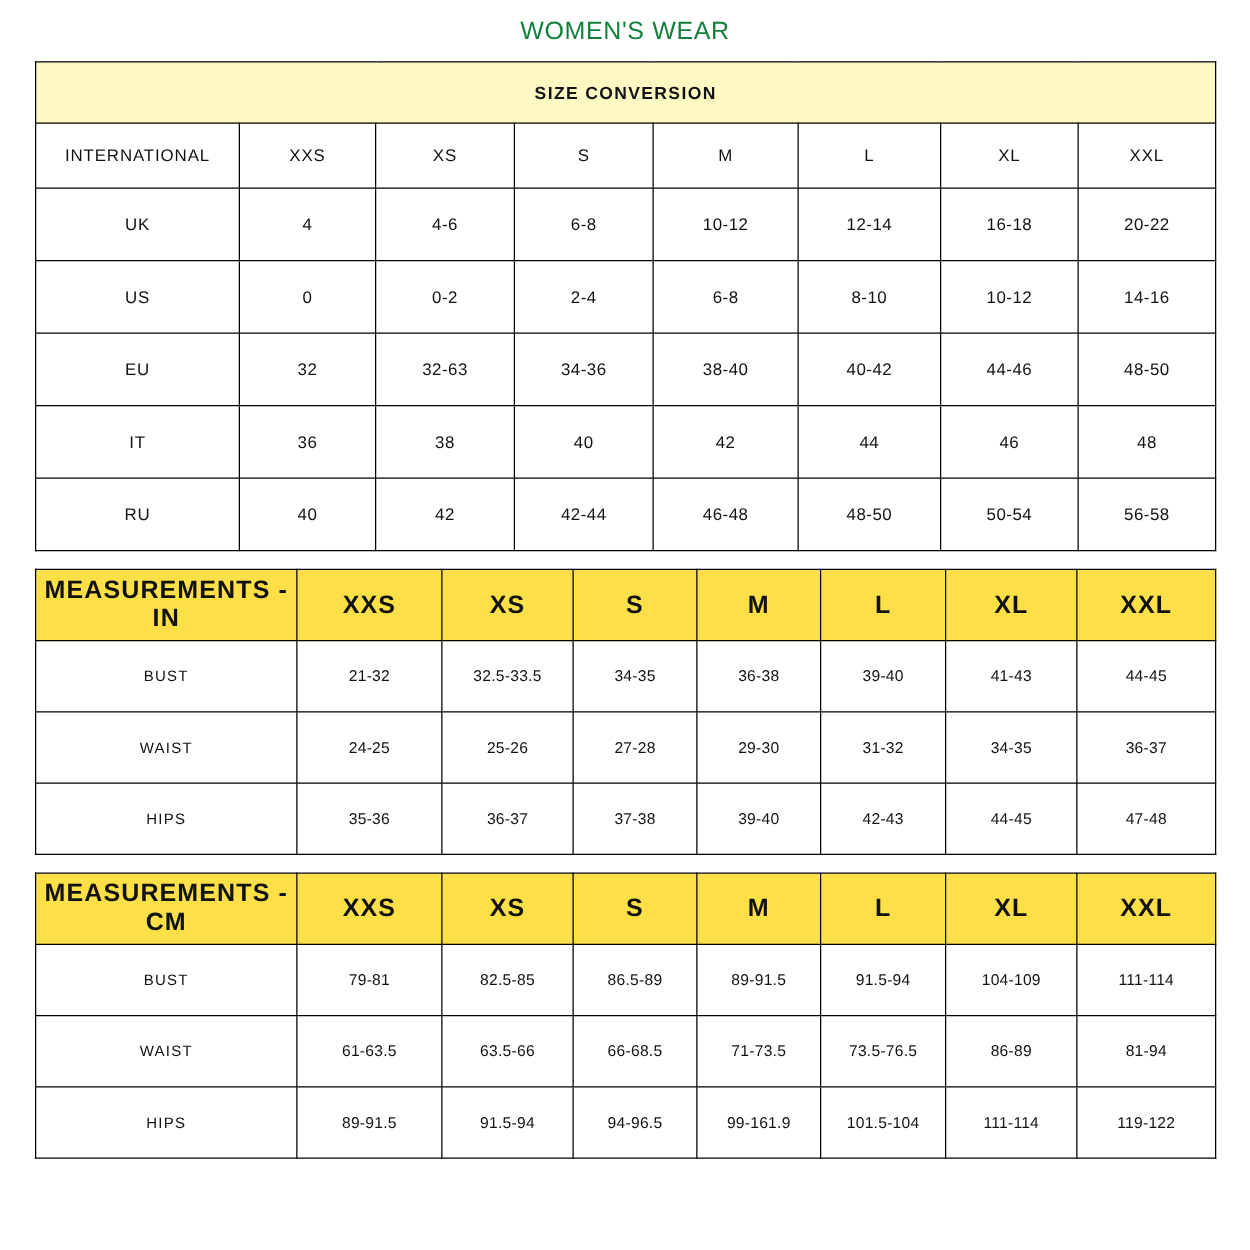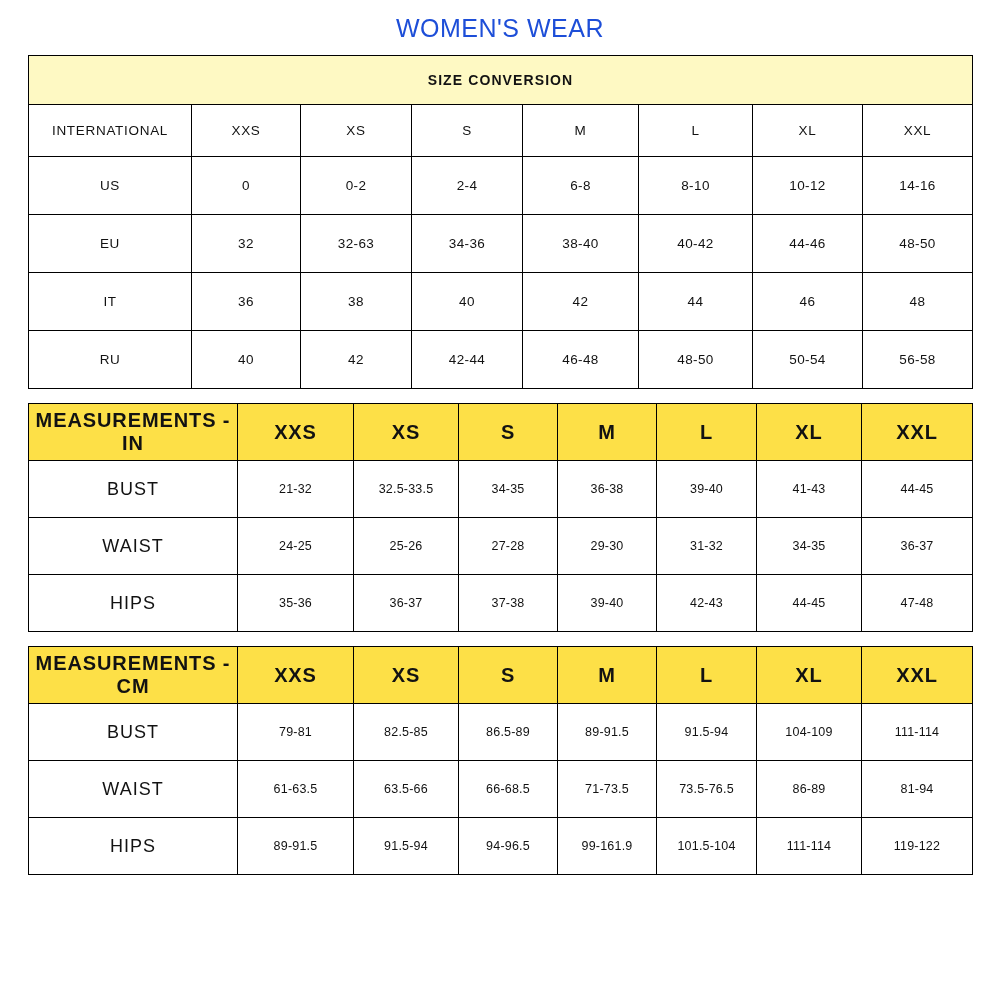--- a/index.html
+++ b/index.html
@@ -16,26 +16,26 @@
   }
   .page {
     width: 1000px;
     height: 1000px;
     box-sizing: border-box;
     padding: 0 28px;
     position: relative;
   }
   .page-title {
     text-align: center;
-    font-size: 25px;
+    font-size: 20px;
     font-weight: 400;
     letter-spacing: 0.5px;
     padding: 14px 0 12px 0;
     margin: 0;
-    color: #1d4ed8;
+    color: #15803d;
   }
 
   table {
     border-collapse: collapse;
     width: 944px;
     table-layout: fixed;
   }
   table.conv {
     margin-bottom: 14px;
   }
@@ -73,21 +73,21 @@
     background: #fde047;
     font-weight: bold;
     height: 56px;
     font-size: 20px;
     letter-spacing: 0.9px;
   }
   .meas tbody td {
     height: 56px;
   }
   .meas .rowlabel {
-    font-size: 18px;
+    font-size: 12px;
     letter-spacing: 1px;
   }
   .meas tbody .val {
     font-size: 12.5px;
     letter-spacing: 0.2px;
     text-align: center;
   }
   .meas .hdr-label {
     text-align: center;
   }
@@ -119,20 +119,30 @@
         <td>XXS</td>
         <td>XS</td>
         <td>S</td>
         <td>M</td>
         <td>L</td>
         <td>XL</td>
         <td>XXL</td>
       </tr>
 
       <tr class="row">
+        <td class="rowlabel">UK</td>
+        <td>4</td>
+        <td>4-6</td>
+        <td>6-8</td>
+        <td>10-12</td>
+        <td>12-14</td>
+        <td>16-18</td>
+        <td>20-22</td>
+      </tr>
+      <tr class="row">
         <td class="rowlabel">US</td>
         <td>0</td>
         <td>0-2</td>
         <td>2-4</td>
         <td>6-8</td>
         <td>8-10</td>
         <td>10-12</td>
         <td>14-16</td>
       </tr>
       <tr class="row">

